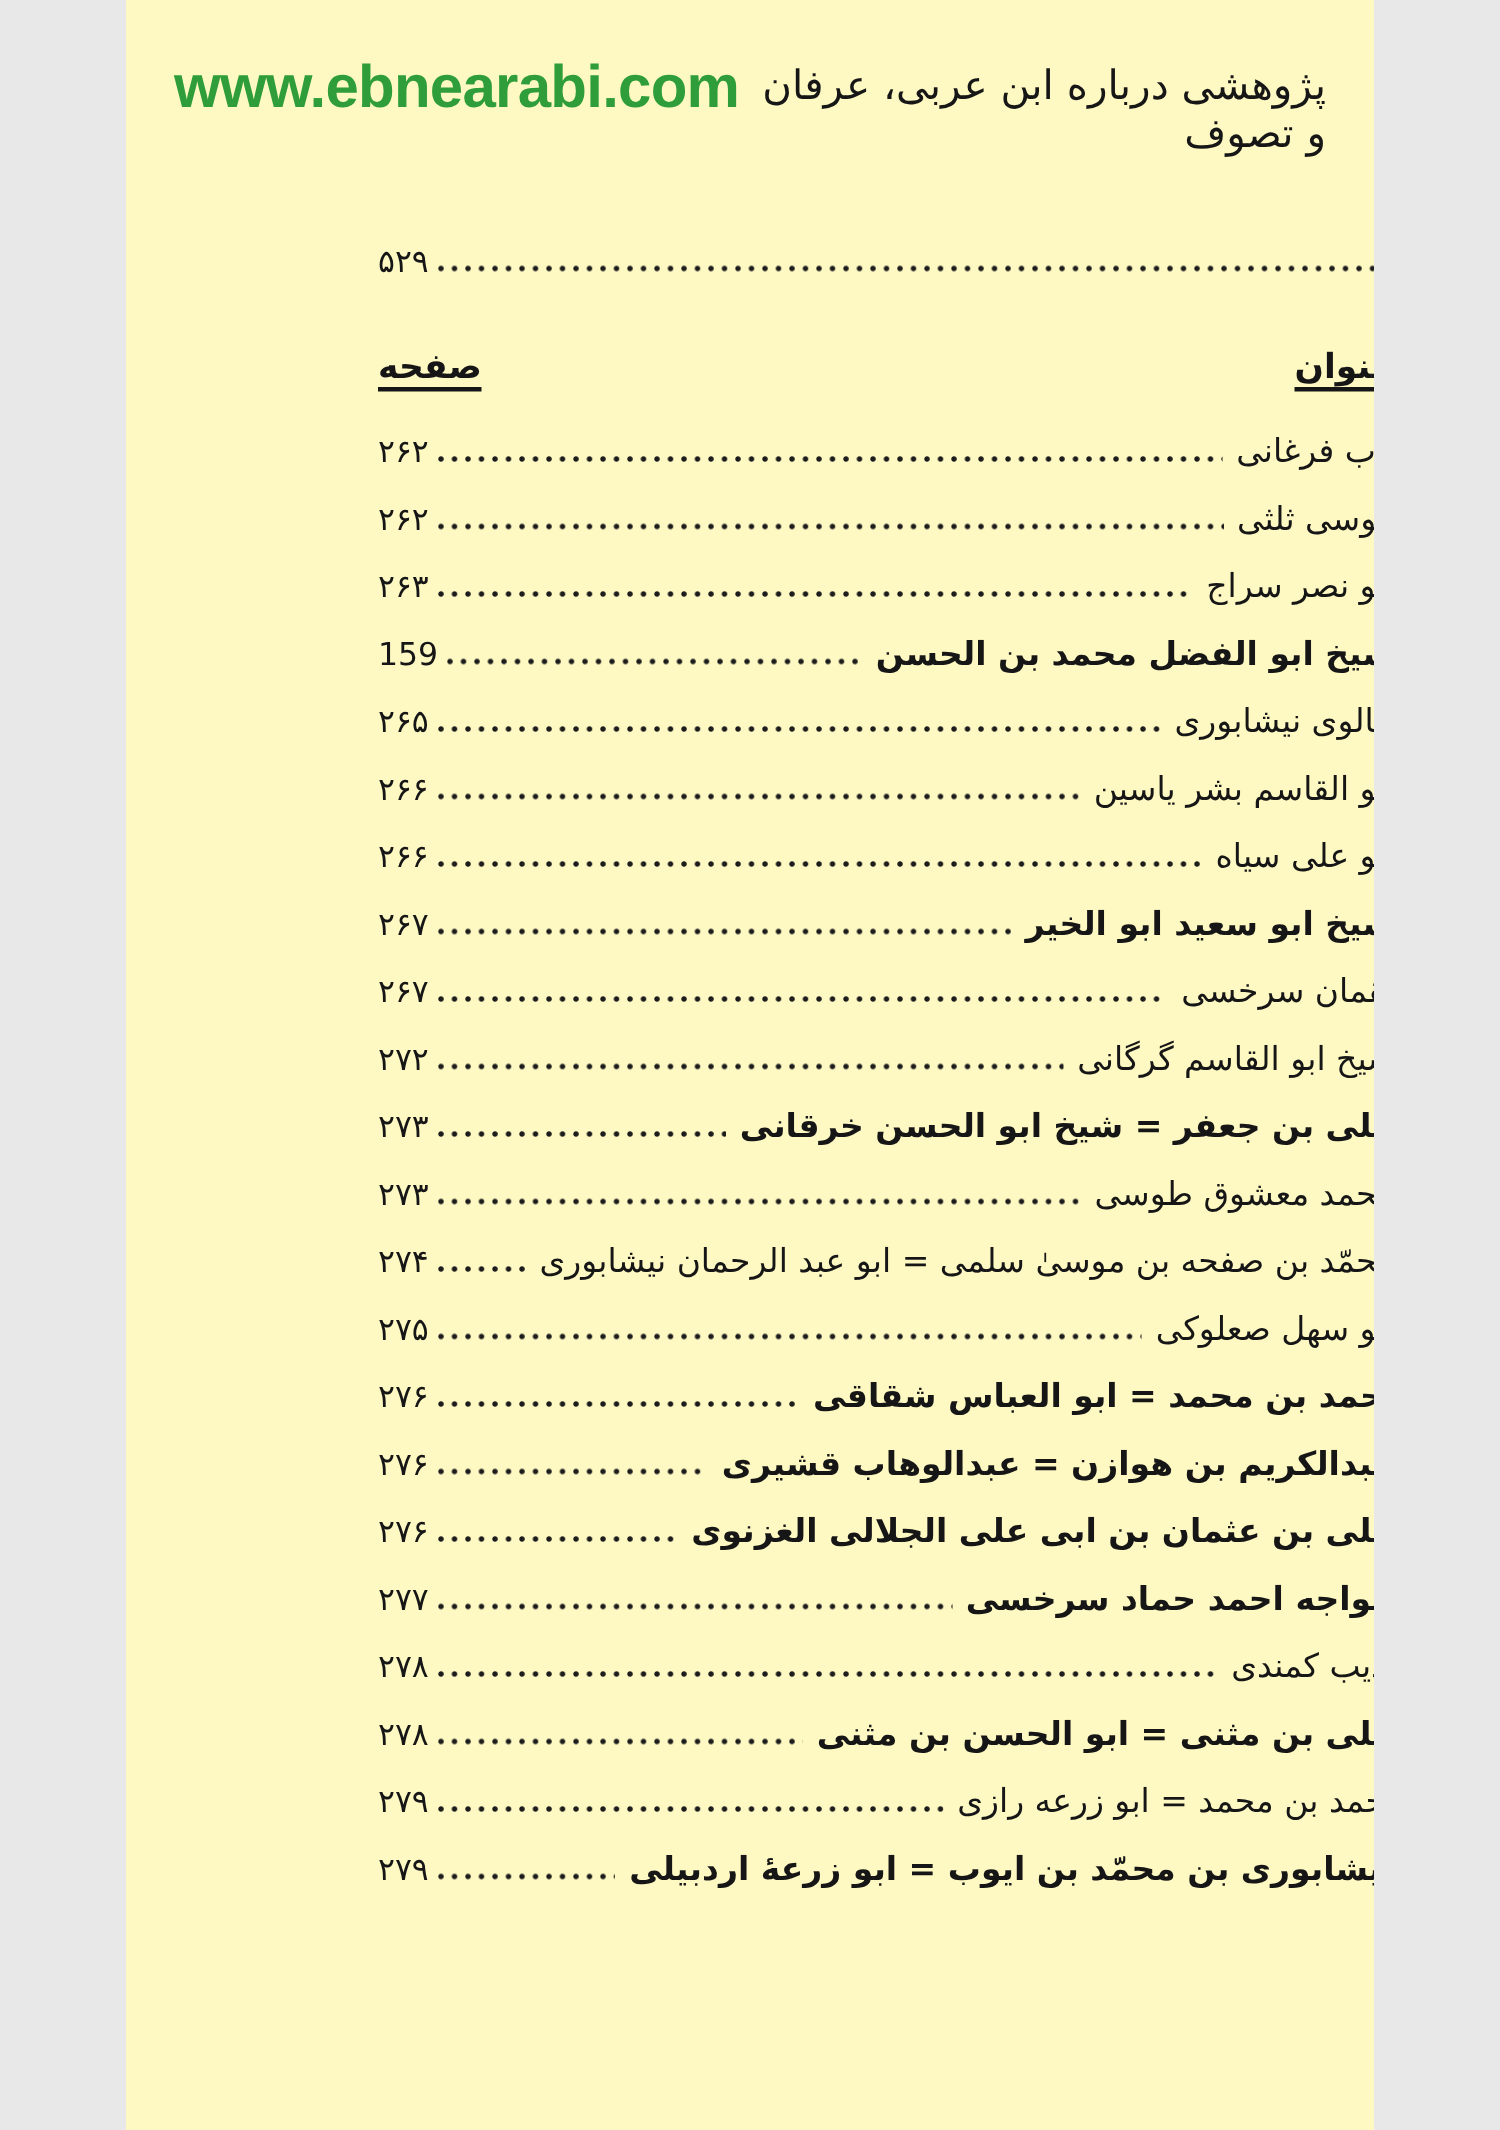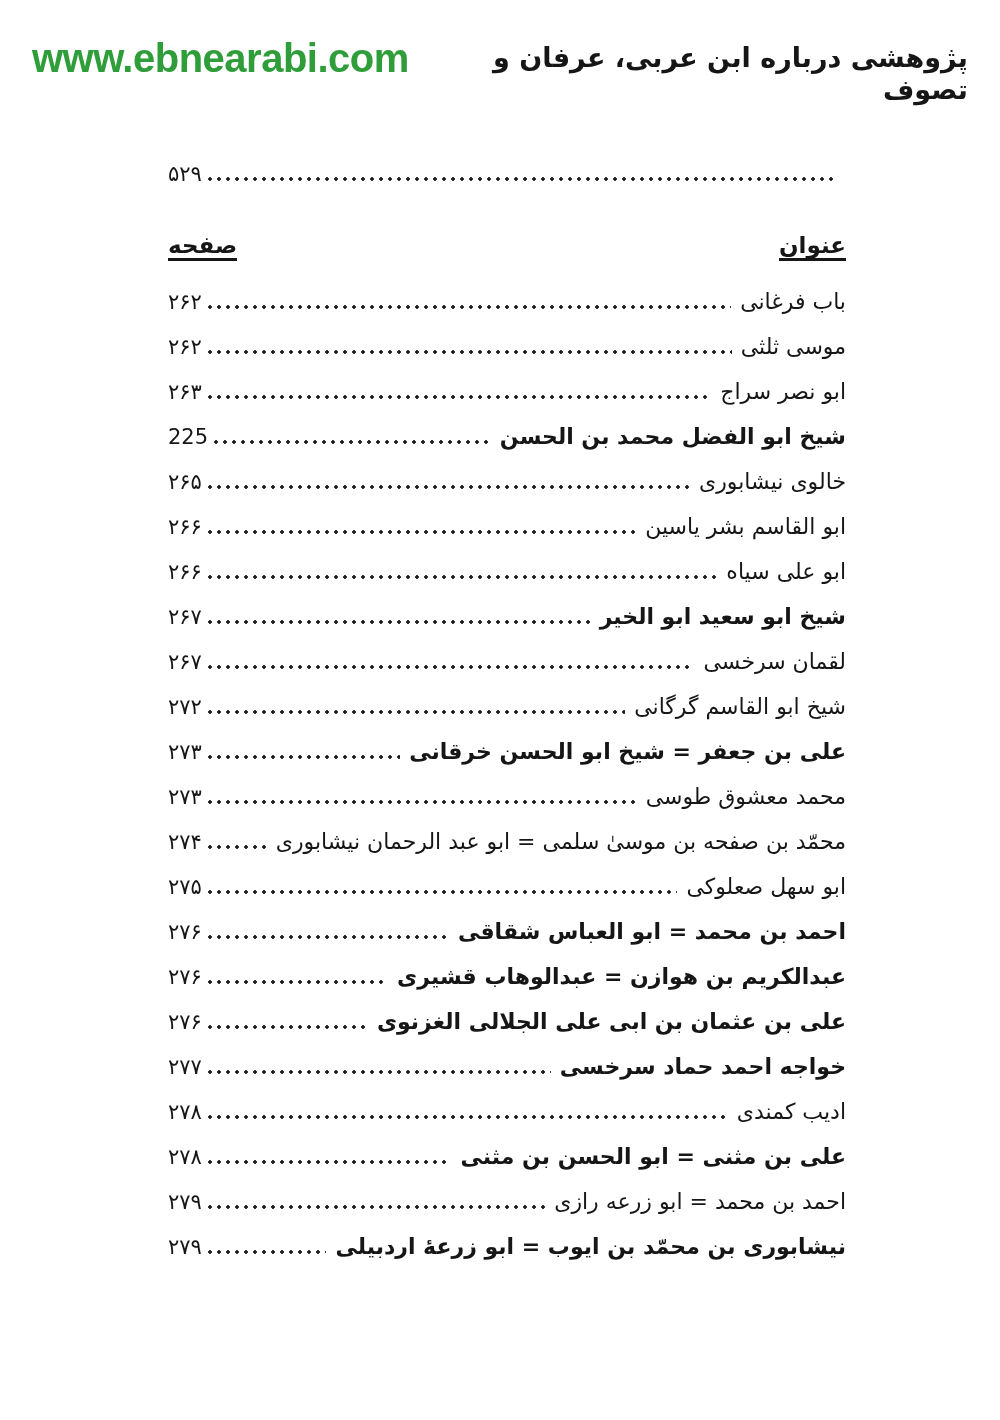--- a/index.html
+++ b/index.html
@@ -1,21 +1,21 @@
 <!DOCTYPE html>
 <html lang="fa"><head>
 <meta charset="utf-8">
 <style>
   html, body { margin: 0; padding: 0; background: #e8e8e8; }
   .page {
     position: relative;
-    width: 1000px;
+    width: 832px;
     height: 1420px;
     margin: 0 auto;
-    background: #ffffff;
+    background: #fef9c3;
     color: #161616;
     font-family: "DejaVu Sans", sans-serif;
     overflow: hidden;
   }
   .header {
     position: absolute;
     top: 36px;
     left: 32px;
     right: 32px;
     display: flex;
@@ -24,21 +24,21 @@
   }
   .watermark {
     font-family: "Liberation Sans", sans-serif;
     font-weight: 700;
     font-size: 40px;
     letter-spacing: -0.5px;
     line-height: 1.1;
   }
   .book-title {
     direction: rtl;
-    font-weight: 700;
+    font-weight: 400;
     font-size: 27px;
     margin-top: 6px;
     line-height: 1.2;
   }
   .content {
     position: absolute;
     top: 150px;
     left: 168px;
     width: 678px;
     direction: rtl;
@@ -117,21 +117,21 @@
     <span class="p">۲۶۲</span>
   </div>
         <div class="row">
     <span class="t">ابو نصر سراج</span>
     <span class="leader"></span>
     <span class="p">۲۶۳</span>
   </div>
         <div class="row bold">
     <span class="t">شیخ ابو الفضل محمد بن الحسن</span>
     <span class="leader"></span>
-    <span class="p">225</span>
+    <span class="p">159</span>
   </div>
         <div class="row">
     <span class="t">خالوی نیشابوری</span>
     <span class="leader"></span>
     <span class="p">۲۶۵</span>
   </div>
         <div class="row">
     <span class="t">ابو القاسم بشر یاسین</span>
     <span class="leader"></span>
     <span class="p">۲۶۶</span>

